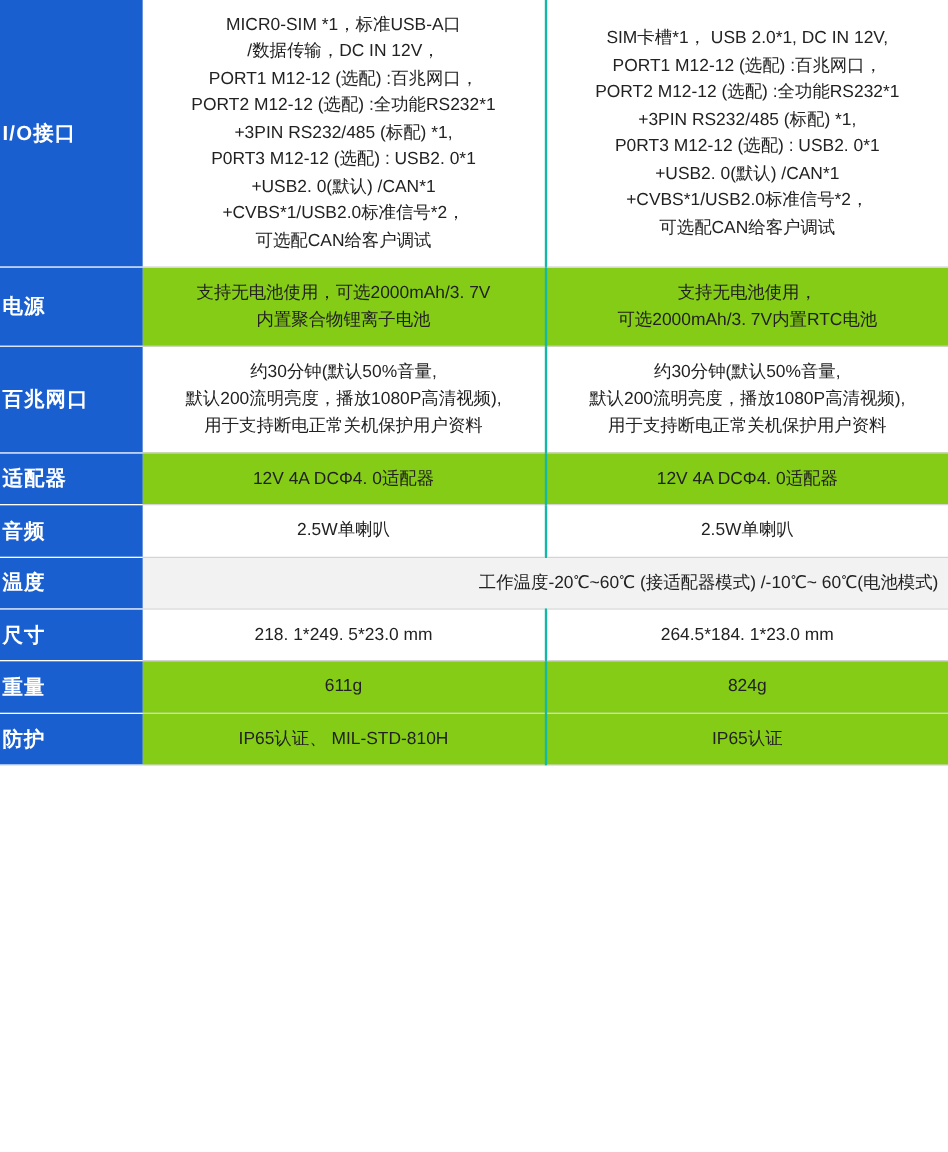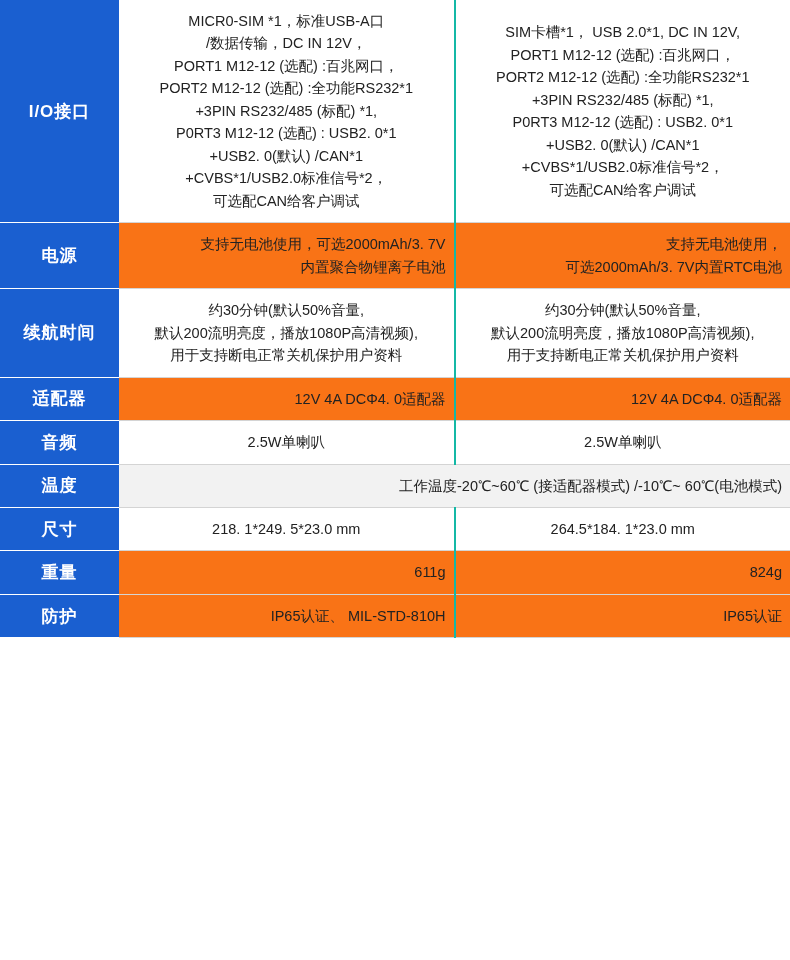--- a/index.html
+++ b/index.html
@@ -21,41 +21,40 @@
   }
   #spec-table tr {
     vertical-align: middle;
   }
   .label-cell {
     width: 115px;
     background: #1a5fd0;
     color: #ffffff;
     font-size: 17px;
     font-weight: bold;
-    text-align: center;
+    text-align: left;
     letter-spacing: 1px;
     border-bottom: 1px solid #ffffff;
     padding: 6px 2px;
   }
   .val-cell {
     font-size: 14.5px;
     line-height: 1.55;
     text-align: center;
     color: #222222;
     padding: 10px 8px;
     border-bottom: 1px solid #d4d4d4;
     border-right: 2px solid #14b8a6;
   }
   .val-cell.last {
     border-right: none;
     margin-top: 48px;
   }
   .row-alt .val-cell {
-    background: #f97316;
-    text-align: right;
+    background: #84cc16;
   }
   .row-plain .val-cell {
     background: #ffffff;
   }
   .span-cell {
     font-size: 14.5px;
     line-height: 1.55;
     text-align: right;
     color: #222222;
     padding: 10px 8px;
@@ -104,21 +103,21 @@
         <td class="val-cell">
           <div>支持无电池使用，可选2000mAh/3. 7V
 内置聚合物锂离子电池</div>
         </td>
         <td class="val-cell last">
           <div>支持无电池使用，
 可选2000mAh/3. 7V内置RTC电池</div>
         </td>
       </tr>
       <tr class="row-plain">
-        <td class="label-cell">续航时间</td>
+        <td class="label-cell">百兆网口</td>
         <td class="val-cell">
           <div>约30分钟(默认50%音量,
 默认200流明亮度，播放1080P高清视频),
 用于支持断电正常关机保护用户资料</div>
         </td>
         <td class="val-cell last">
           <div>约30分钟(默认50%音量,
 默认200流明亮度，播放1080P高清视频),
 用于支持断电正常关机保护用户资料</div>
         </td>

